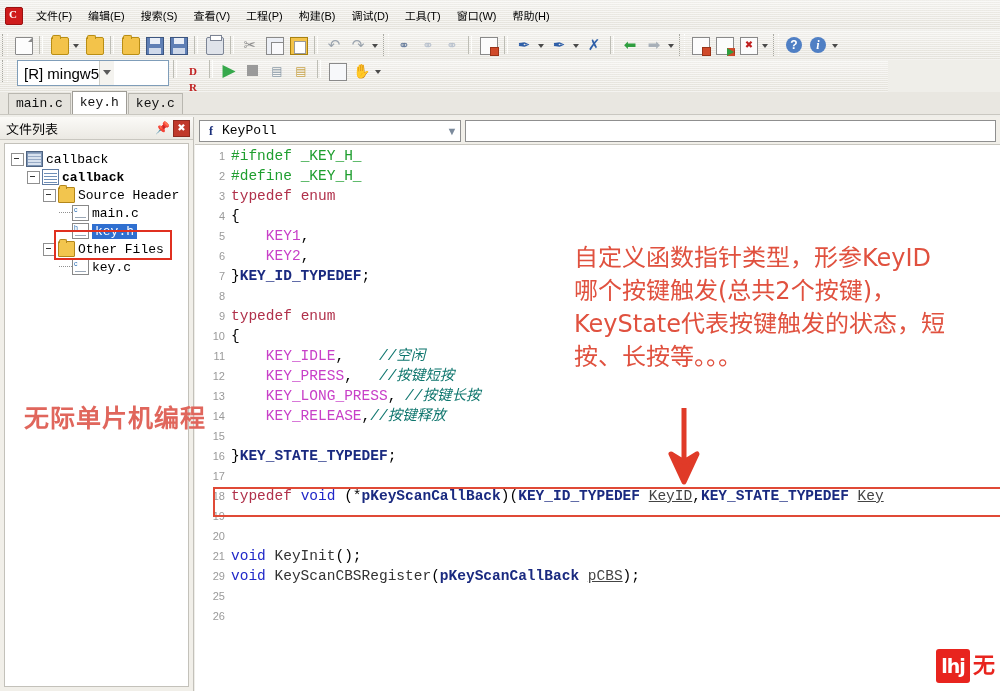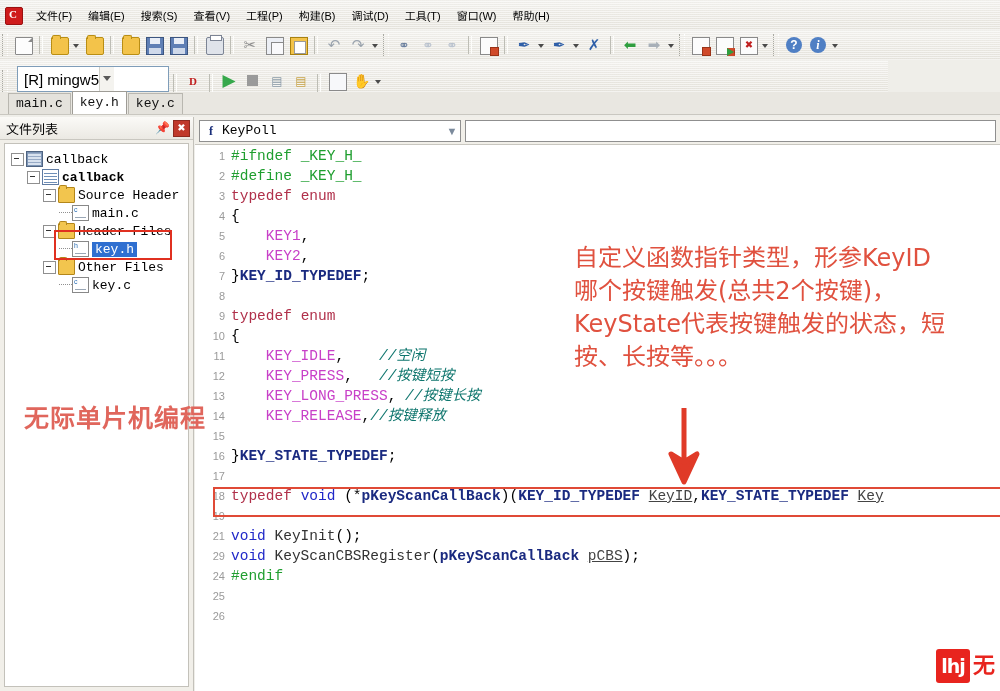--- a/index.html
+++ b/index.html
@@ -41,21 +41,21 @@
     font-family:"Liberation Sans","DejaVu Sans",sans-serif;
   }
 
   
   #toolbar1{
     position:absolute;left:0;top:30px;width:1000px;height:30px;
     display:flex;align-items:center;
   }
   #toolbar2{
     position:absolute;left:0;top:60px;width:888px;height:32px;
-    display:flex;align-items:flex-end;
+    display:flex;align-items:flex-start;
   }
   .tbtn{
     width:22px;height:22px;margin:0 1px;flex:0 0 auto;
     position:relative;display:inline-block;cursor:default;
   }
   .tsep{
     width:2px;height:18px;margin:0 4px;flex:0 0 auto;
     border-left:1px solid #bdbdb5;border-right:1px solid #fdfdfb;
   }
   .tgrip{
@@ -467,26 +467,20 @@
 
     <div class="trow">
       <span class="tindent" style="width:54px"></span>
       <span class="tindent" style="width:13px;border-top:1px dotted #909090;height:1px;align-self:center;"></span>
       <span class="ticon ti-file">
           <span class="lt">c</span>
         </span>
       <span class="tlabel">main.c</span>
     </div>
 
-    <div class="trow">
-      <span class="tindent" style="width:38px"></span>
-      <span class="texp"></span>
-      <span class="ticon ti-folder"></span>
-      <span class="tlabel">Header Files</span>
-    </div>
 
     <div class="trow">
       <span class="tindent" style="width:54px"></span>
       <span class="tindent" style="width:13px;border-top:1px dotted #909090;height:1px;align-self:center;"></span>
       <span class="ticon ti-file">
           <span class="lt">h</span>
         </span>
       <span class="tlabel sel">key.h</span>
     </div>
 
@@ -535,23 +529,23 @@
       <div class="cline"><span class="lnum">10</span><span class="ctext"><span class="k-punct">{</span></span></div>
       <div class="cline"><span class="lnum">11</span><span class="ctext"><span class="k-punct">    </span><span class="k-enum">KEY_IDLE</span><span class="k-punct">,    </span><span class="k-cmt">//空闲</span></span></div>
       <div class="cline"><span class="lnum">12</span><span class="ctext"><span class="k-punct">    </span><span class="k-enum">KEY_PRESS</span><span class="k-punct">,   </span><span class="k-cmt">//按键短按</span></span></div>
       <div class="cline"><span class="lnum">13</span><span class="ctext"><span class="k-punct">    </span><span class="k-enum">KEY_LONG_PRESS</span><span class="k-punct">, </span><span class="k-cmt">//按键长按</span></span></div>
       <div class="cline"><span class="lnum">14</span><span class="ctext"><span class="k-punct">    </span><span class="k-enum">KEY_RELEASE</span><span class="k-punct">,</span><span class="k-cmt">//按键释放</span></span></div>
       <div class="cline"><span class="lnum">15</span><span class="ctext"></span></div>
       <div class="cline"><span class="lnum">16</span><span class="ctext"><span class="k-punct">}</span><span class="k-typename">KEY_STATE_TYPEDEF</span><span class="k-punct">;</span></span></div>
       <div class="cline"><span class="lnum">17</span><span class="ctext"></span></div>
       <div class="cline"><span class="lnum">18</span><span class="ctext"><span class="k-type">typedef </span><span class="k-kw">void </span><span class="k-punct">(*</span><span class="k-typename">pKeyScanCallBack</span><span class="k-punct">)(</span><span class="k-typename">KEY_ID_TYPEDEF</span><span class="k-punct"> </span><span class="k-param">KeyID</span><span class="k-punct">,</span><span class="k-typename">KEY_STATE_TYPEDEF</span><span class="k-punct"> </span><span class="k-param">Key</span></span></div>
       <div class="cline"><span class="lnum">19</span><span class="ctext"></span></div>
+      <div class="cline"><span class="lnum">20</span><span class="ctext"></span></div>
       <div class="cline"><span class="lnum">21</span><span class="ctext"><span class="k-kw">void </span><span class="k-id">KeyInit</span><span class="k-punct">();</span></span></div>
       <div class="cline"><span class="lnum">29</span><span class="ctext"><span class="k-kw">void </span><span class="k-id">KeyScanCBSRegister</span><span class="k-punct">(</span><span class="k-typename">pKeyScanCallBack</span><span class="k-punct"> </span><span class="k-param">pCBS</span><span class="k-punct">);</span></span></div>
-      <div class="cline"><span class="lnum">24</span><span class="ctext"><span class="k-pre">#endif</span></span></div>
       <div class="cline"><span class="lnum">25</span><span class="ctext"></span></div>
       <div class="cline"><span class="lnum">26</span><span class="ctext"></span></div>
     </div>
 </div>
 
 <div id="line18-box"></div>
 
 <div id="annot-box">
   <div>自定义函数指针类型，形参KeyID</div>
   <div>哪个按键触发(总共2个按键)，</div>

